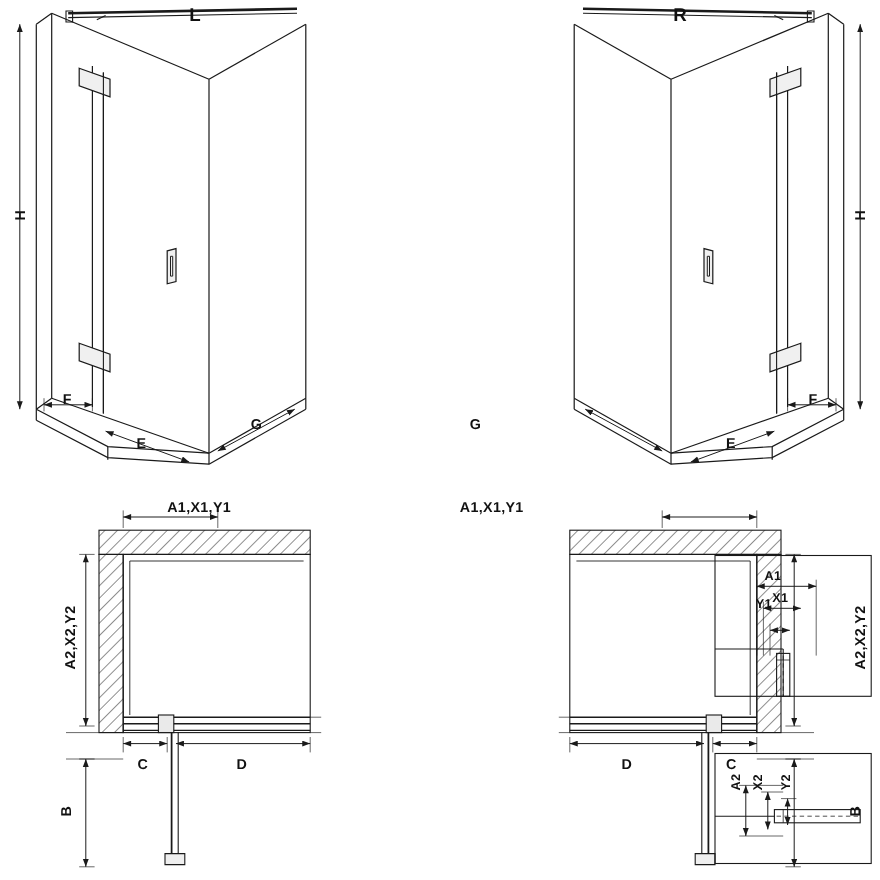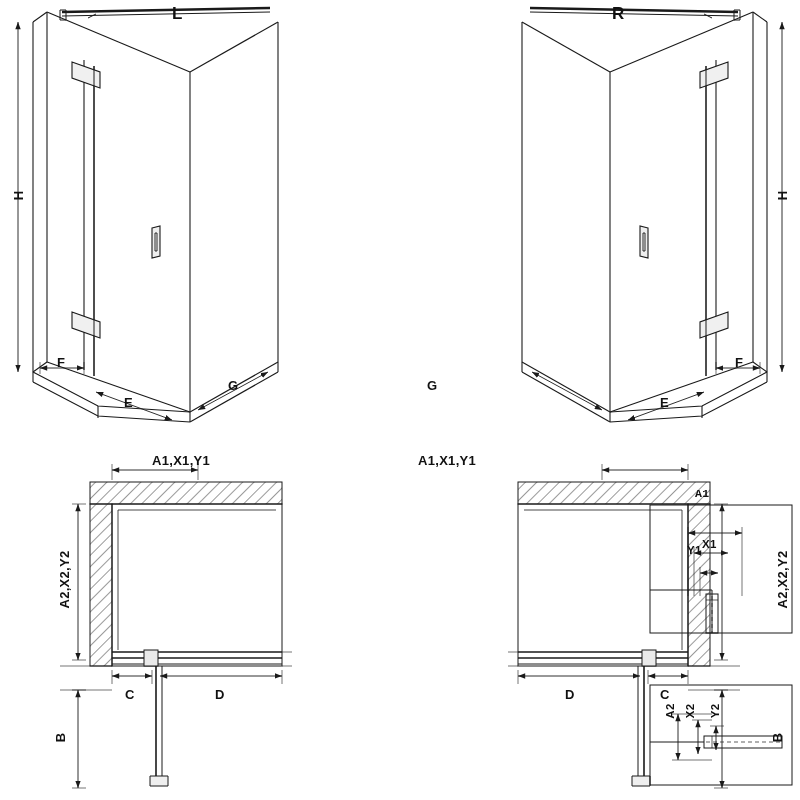--- a/index.html
+++ b/index.html
@@ -259,21 +259,21 @@
 <div class="lbl" style="left:125px;top:687px;">C</div>
 <div class="lbl" style="left:215px;top:687px;">D</div>
 <div class="lbl rot" style="left:50px;top:730px;width:20px;text-align:center;">B</div>
 
 <div class="lbl" style="left:418px;top:453px;">A1,X1,Y1</div>
 <div class="lbl rot" style="left:732px;top:572px;width:100px;text-align:center;">A2,X2,Y2</div>
 <div class="lbl" style="left:565px;top:687px;">D</div>
 <div class="lbl" style="left:660px;top:687px;">C</div>
 <div class="lbl rot" style="left:767px;top:730px;width:20px;text-align:center;">B</div>
 
-<div class="lbl sm" style="left:695px;top:487px;font-family:Liberation Mono, monospace;">A1</div>
+<div class="lbl sm" style="left:695px;top:518px;">A1</div>
 <div class="lbl sm" style="left:702px;top:538px;">X1</div>
 <div class="lbl sm" style="left:687px;top:544px;">Y1</div>
 
 <div class="lbl sm rot" style="left:655px;top:705px;width:30px;text-align:center;">A2</div>
 <div class="lbl sm rot" style="left:675px;top:705px;width:30px;text-align:center;">X2</div>
 <div class="lbl sm rot" style="left:700px;top:705px;width:30px;text-align:center;">Y2</div>
 
 </div>
 
 </body></html>

